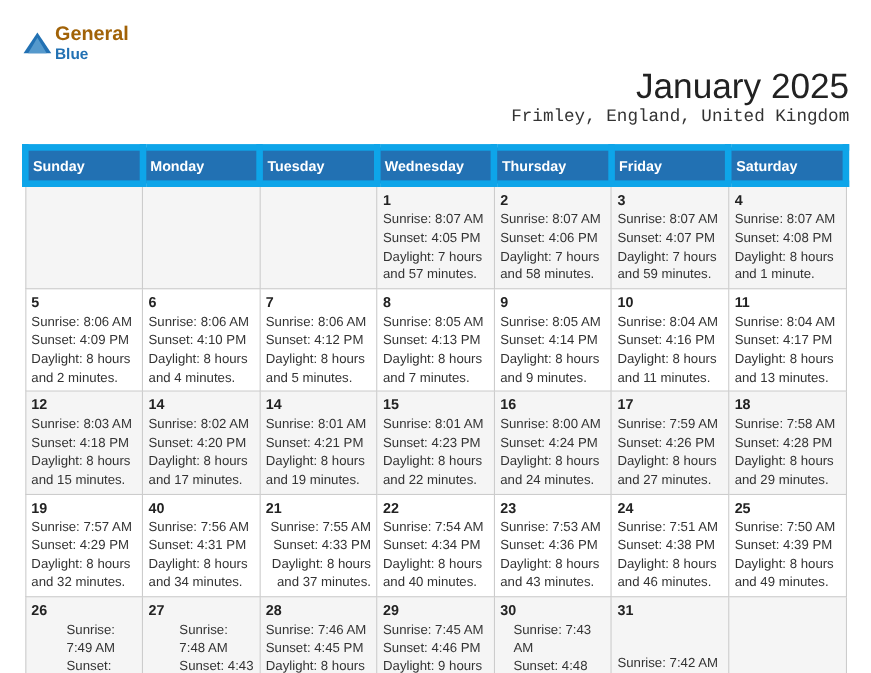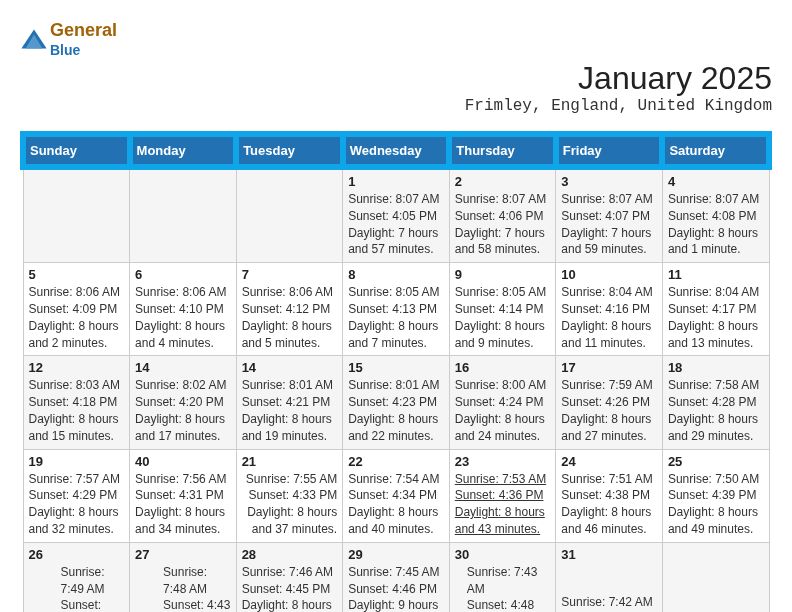--- a/index.html
+++ b/index.html
@@ -276,21 +276,21 @@
         </td>
         <td>
           <span class="day-number">22</span>
           <div class="cell-content" style="white-space: pre-line;">Sunrise: 7:54 AM
 Sunset: 4:34 PM
 Daylight: 8 hours
 and 40 minutes.</div>
         </td>
         <td>
           <span class="day-number">23</span>
-          <div class="cell-content" style="white-space: pre-line; text-decoration: underline;">Sunrise: 7:53 AM
+          <div class="cell-content" style="white-space: pre-line;">Sunrise: 7:53 AM
 Sunset: 4:36 PM
 Daylight: 8 hours
 and 43 minutes.</div>
         </td>
         <td>
           <span class="day-number">24</span>
           <div class="cell-content" style="white-space: pre-line;">Sunrise: 7:51 AM
 Sunset: 4:38 PM
 Daylight: 8 hours
 and 46 minutes.</div>

